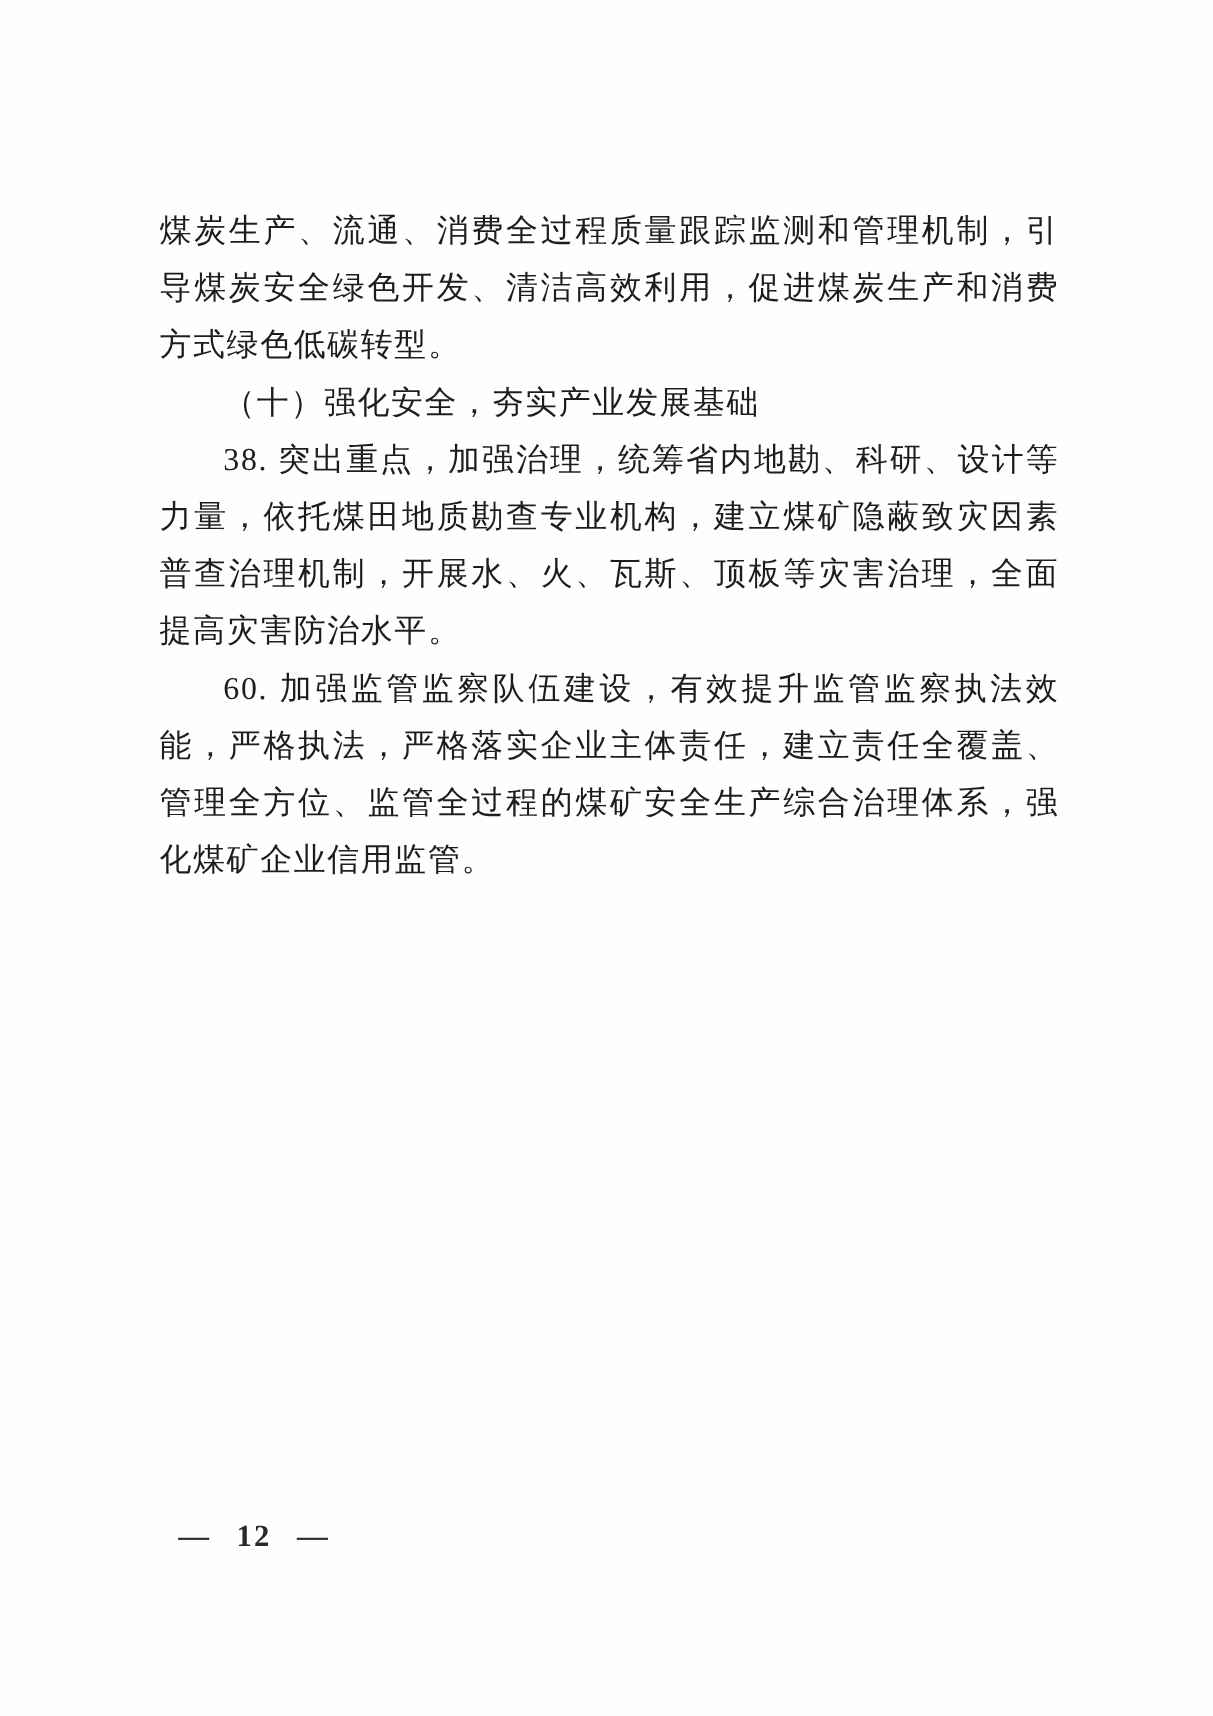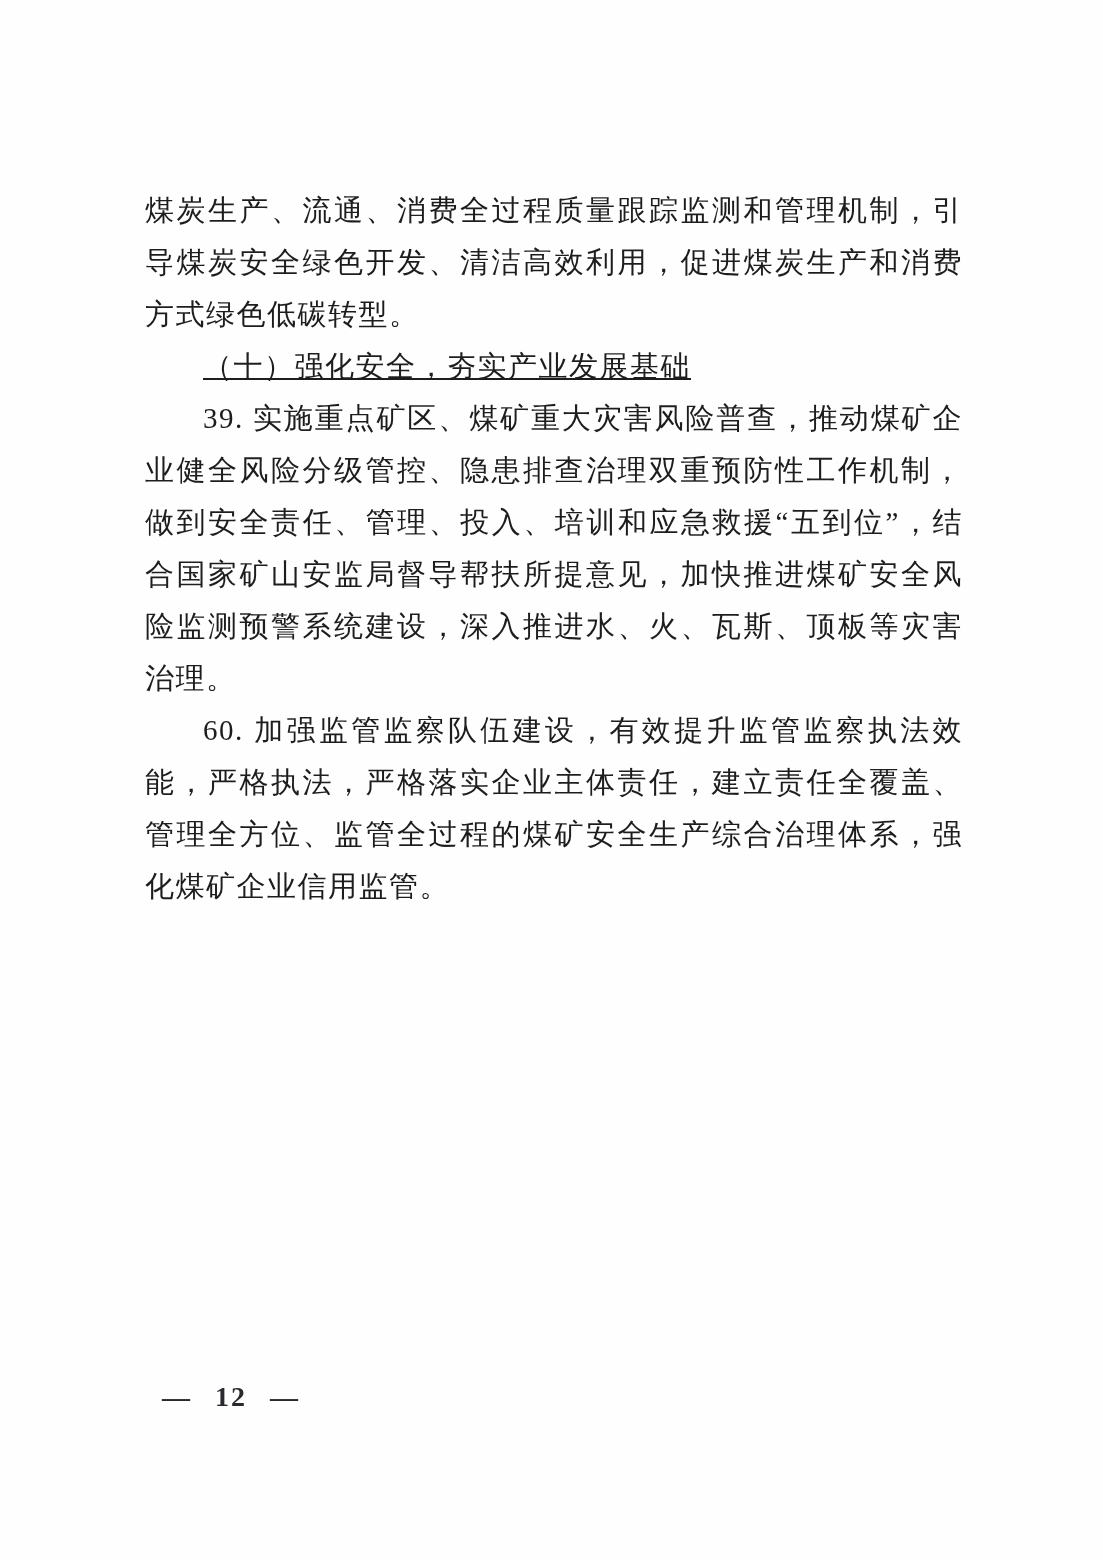--- a/index.html
+++ b/index.html
@@ -29,38 +29,37 @@
   }
   .content p {
     margin: 0;
     padding: 0;
   }
   .content p.indent {
     text-indent: 2em;
   }
   .content p.heading {
     text-align: left;
-    text-decoration: underline;
   }
   .footer-pagenum {
     position: absolute;
     left: 162px;
     top: 1381px;
     font-size: 28px;
     color: #2a2a2e;
     letter-spacing: 2px;
     word-spacing: 14px;
     font-weight: bold;
   }
 </style>
 </head>
 <body>
 
 <div class="page">
   <div class="content" id="doc-body">
 
   <p>煤炭生产、流通、消费全过程质量跟踪监测和管理机制，引导煤炭安全绿色开发、清洁高效利用，促进煤炭生产和消费方式绿色低碳转型。</p>
       <p class="indent heading">（十）强化安全，夯实产业发展基础</p>
-      <p class="indent">39. 实施重点矿区、煤矿重大灾害风险普查，推动煤矿企业健全风险分级管控、隐患排查治理双重预防性工作机制，做到安全责任、管理、投入、培训和应急救援“五到位”，结合国家矿山安监局督导帮扶所提意见，加快推进煤矿安全风险监测预警系统建设，深入推进水、火、瓦斯、顶板等灾害治理。</p>
+      <p class="indent">38. 突出重点，加强治理，统筹省内地勘、科研、设计等力量，依托煤田地质勘查专业机构，建立煤矿隐蔽致灾因素普查治理机制，开展水、火、瓦斯、顶板等灾害治理，全面提高灾害防治水平。</p>
       <p class="indent">60. 加强监管监察队伍建设，有效提升监管监察执法效能，严格执法，严格落实企业主体责任，建立责任全覆盖、管理全方位、监管全过程的煤矿安全生产综合治理体系，强化煤矿企业信用监管。</p>
     </div>
   <div class="footer-pagenum">— 12 —</div>
 </div>
 
 </body></html>

